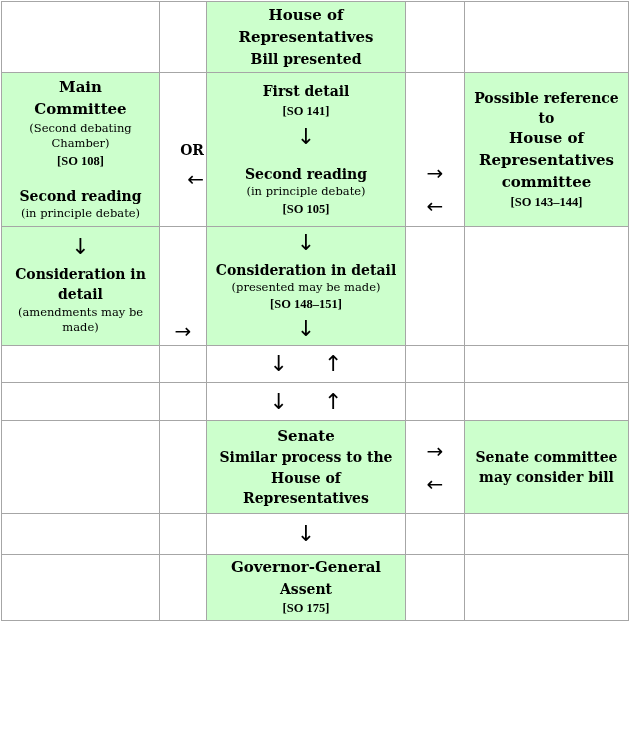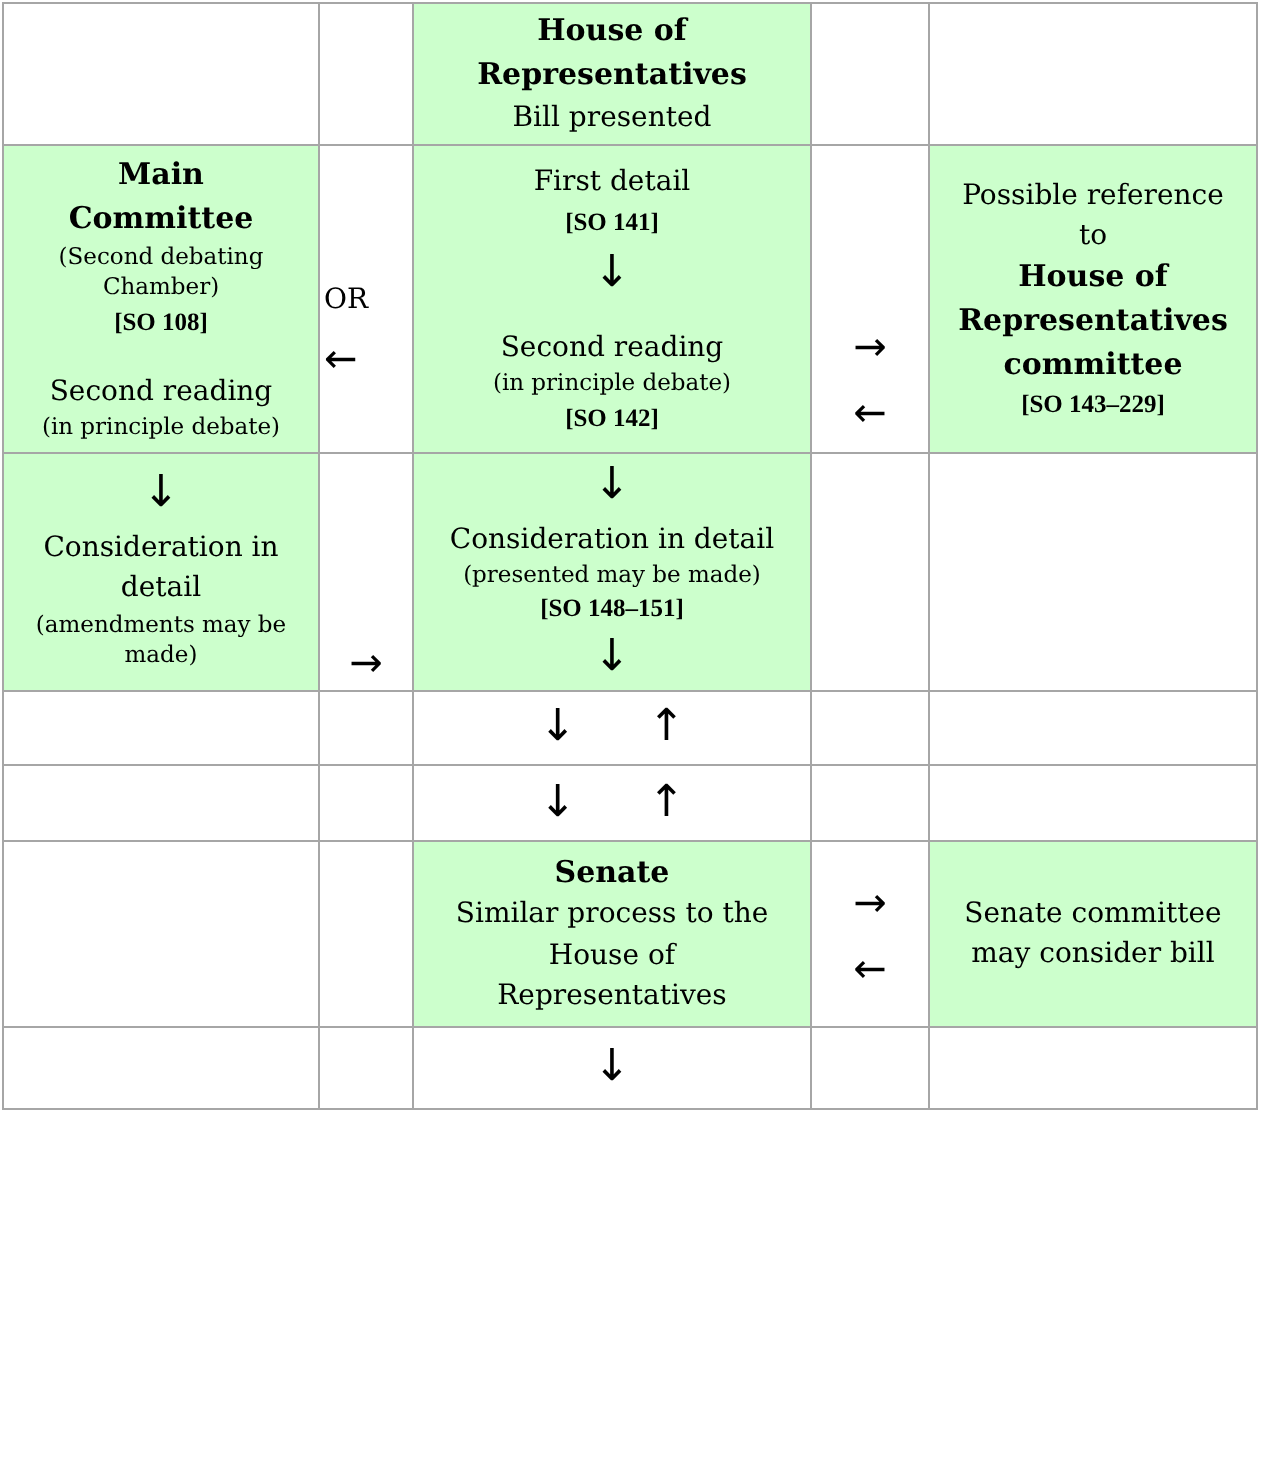--- a/index.html
+++ b/index.html
@@ -12,35 +12,35 @@
   }
   td {
     border: 1px solid #a6a6a6;
     text-align: center;
     vertical-align: middle;
     padding: 2px;
     overflow: hidden;
   }
   td.green { background: #ccffcc; }
   .bold-title { font-weight: bold; font-size: 15px; line-height: 1.45; }
-  .reg   { font-size: 14px;   line-height: 1.45; }
+  .reg   { font-size: 14px;   line-height: 1.45; font-weight: bold; }
   .small { font-size: 11.5px; line-height: 1.35; }
   .so    { font-weight: bold; font-size: 12.5px; line-height: 1.45; font-family: Liberation Serif, serif; }
   .arrow-v { font-family: "DejaVu Sans", sans-serif; font-size: 22px; line-height: 1; display: block; }
   .arrow-h { font-family: "DejaVu Sans", sans-serif; font-size: 20px; line-height: 1; display: block; }
   .gap-top    { margin-top: 16px; }
   .v-arrow-mid { margin: 6px 0 16px 0; }
   .v-arrow-top { margin-bottom: 6px; }
   .v-arrow-bot { margin-top: 5px; }
   .pair-h { display: flex; justify-content: center; align-items: center; gap: 36px; }
   .stack-v { display: flex; flex-direction: column; align-items: center; gap: 13px; }
   td.valign-bottom { vertical-align: bottom; }
   .pad-b-10 { padding-bottom: 10px; }
   .pad-b-4  { padding-bottom: 4px; }
-  .or-block { padding-top: 30px; display: flex; flex-direction: column; align-items: flex-start; gap: 9px; }
+  .or-block { padding-top: 30px; display: flex; flex-direction: column; align-items: flex-end; gap: 9px; }
 </style>
 </head>
 <body>
 
 <table class="flow">
   <colgroup>
     <col style="width:158px">
       <col style="width:47px">
       <col style="width:199px">
       <col style="width:59px">
@@ -72,32 +72,32 @@
         <span class="reg">OR</span>
         <span class="arrow-h">←</span>
       </div>
     </td>
     <td class="green">
       <div class="reg">First detail</div>
       <div class="so">[SO 141]</div>
       <div class="arrow-v v-arrow-mid">↓</div>
       <div class="reg">Second reading</div>
       <div class="small">(in principle debate)</div>
-      <div class="so">[SO 142]</div>
+      <div class="so">[SO 105]</div>
     </td>
     <td class="valign-bottom pad-b-10">
       <div class="stack-v">
         <span class="arrow-h">→</span>
         <span class="arrow-h">←</span>
       </div>
     </td>
     <td class="green">
       <div class="reg">Possible reference<br>to</div>
       <div class="bold-title">House of<br>Representatives<br>committee</div>
-      <div class="so">[SO 143–229]</div>
+      <div class="so">[SO 143–144]</div>
     </td>
   </tr>
 
   <tr style="height:119px">
     <td class="green">
       <div class="arrow-v v-arrow-top">↓</div>
       <div class="reg">Consideration in<br>detail</div>
       <div class="small">(amendments may be<br>made)</div>
     </td>
     <td class="valign-bottom pad-b-4">
@@ -163,14 +163,25 @@
   <tr style="height:41px">
     <td></td>
     <td></td>
     <td>
       <span class="arrow-v">↓</span>
     </td>
     <td></td>
     <td></td>
   </tr>
 
+  <tr style="height:66px">
+    <td></td>
+    <td></td>
+    <td class="green">
+      <div class="bold-title">Governor-General</div>
+      <div class="reg">Assent</div>
+      <div class="so">[SO 175]</div>
+    </td>
+    <td></td>
+    <td></td>
+  </tr>
 </tbody>
   </table>
 
 </body></html>

